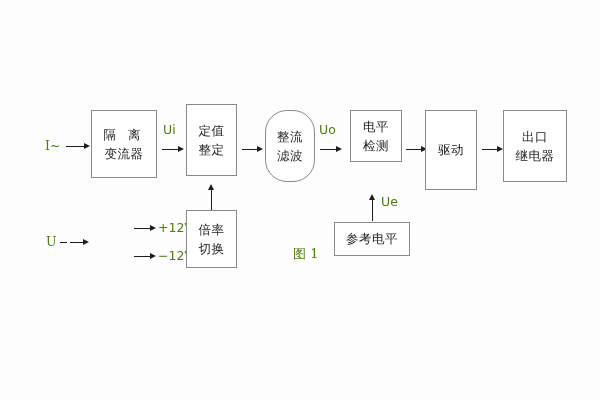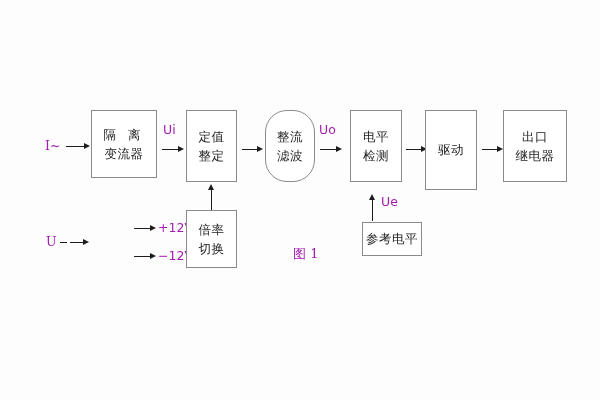--- a/index.html
+++ b/index.html
@@ -25,21 +25,21 @@
     line-height:1.55;
     letter-spacing:0.5px;
     box-sizing:border-box;
   }
   .blk .ln{display:block;white-space:nowrap;}
   .blk.wide-gap .ln:first-child{letter-spacing:4px;}
 
   
   .lbl{
     position:absolute;
-    color:#a21caf;
+    color:#4d7c0f;
     font-size:12.5px;
     white-space:nowrap;
     line-height:1;
   }
   .lbl.serif{font-family:"DejaVu Serif","Liberation Serif",serif;}
 
   
   .hline{
     position:absolute;
     height:1px;
@@ -81,38 +81,38 @@
 
   <div class="blk wide-gap" style="left:91px;top:110px;width:66px;height:68px;">
     <span class="ln">隔 离</span>
     <span class="ln">变流器</span>
   </div>
 
   <div class="lbl" style="left:163px;top:124px;">Ui</div>
   <div class="hline" style="left:162px;top:149px;width:17px;"></div>
   <div class="ahr" style="left:178px;top:146px;"></div>
 
-  <div class="blk" style="left:186px;top:110px;width:51px;height:72px;">
+  <div class="blk" style="left:186px;top:104px;width:51px;height:72px;">
     <span class="ln">定值</span>
     <span class="ln">整定</span>
   </div>
 
   <div class="hline" style="left:242px;top:149px;width:16px;"></div>
   <div class="ahr" style="left:257px;top:146px;"></div>
 
   <div class="blk" style="left:265px;top:110px;width:50px;height:72px;border-radius:22px;">
     <span class="ln">整流</span>
     <span class="ln">滤波</span>
   </div>
 
   <div class="lbl" style="left:319px;top:124px;">Uo</div>
   <div class="hline" style="left:320px;top:149px;width:17px;"></div>
   <div class="ahr" style="left:336px;top:146px;"></div>
 
-  <div class="blk" style="left:350px;top:110px;width:52px;height:72px;">
+  <div class="blk" style="left:350px;top:110px;width:52px;height:52px;">
     <span class="ln">电平</span>
     <span class="ln">检测</span>
   </div>
 
   <div class="hline" style="left:406px;top:149px;width:16px;"></div>
   <div class="ahr" style="left:421px;top:146px;"></div>
 
   <div class="blk" style="left:425px;top:110px;width:52px;height:80px;">
     <span class="ln">驱动</span>
   </div>
@@ -141,21 +141,21 @@
   <div class="lbl" style="left:158px;top:250px;">−12V</div>
 
   <div class="blk" style="left:186px;top:210px;width:51px;height:58px;">
     <span class="ln">倍率</span>
     <span class="ln">切换</span>
   </div>
 
   <div class="vline" style="left:211px;top:189px;height:21px;"></div>
   <div class="ahu" style="left:208px;top:184px;"></div>
 
-  <div class="blk" style="left:334px;top:222px;width:60px;height:34px;margin-left:28px;">
+  <div class="blk" style="left:334px;top:222px;width:76px;height:34px;">
     <span class="ln">参考电平</span>
   </div>
 
   <div class="vline" style="left:372px;top:199px;height:22px;"></div>
   <div class="ahu" style="left:369px;top:194px;"></div>
   <div class="lbl" style="left:381px;top:196px;">Ue</div>
 
   <div class="lbl serif" style="left:293px;top:247px;font-size:13px;">图 1</div>
 
 </div>

